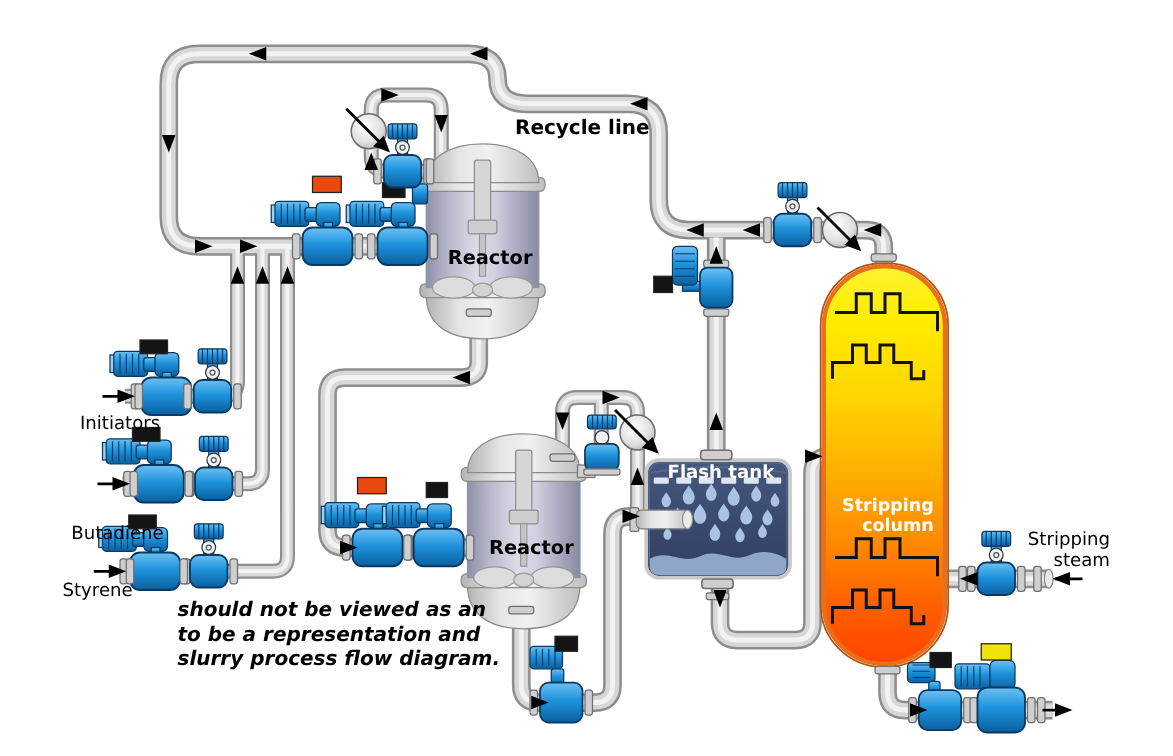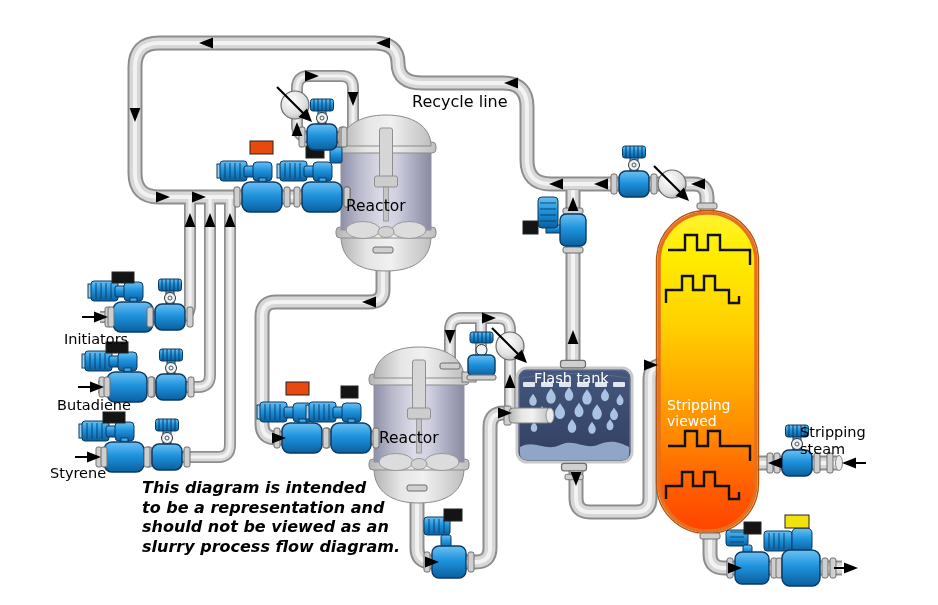--- a/index.html
+++ b/index.html
@@ -13,23 +13,23 @@
   .pb.t{stroke-width:12}.pm.t{stroke-width:8.5}.ph.t{stroke-width:3.2}
   .bx{stroke:#222;stroke-width:1}
   .bx-r{fill:var(--accent-red,#e8490f)}
   .bx-k{fill:var(--accent-black,#141414)}
   .bx-y{fill:var(--accent-yellow,#f2e20c)}
   .tank-body{fill:url(#gTank)}
   .liquid{fill:var(--flash-liquid,#8fa6c9)}
   .tail{stroke:#000;stroke-width:2.2;fill:none}
   .tray{stroke:#111;stroke-width:2.4;fill:none}
   .lbl{position:absolute;color:#000;white-space:nowrap;font-size:14.5px;line-height:16px}
-  .lbl.b{font-weight:normal}
+  .lbl.b{font-weight:bold}
   .lbl.w{color:#fff}
-  .lbl.c{text-align:left}
+  .lbl.c{text-align:right}
   #note{position:absolute;font-weight:bold;font-style:italic;font-size:16px;line-height:19.5px;color:#000}
 </style>
 </head>
 <body>
 
 <div id="stage">
 
 <svg id="pfd" width="938" height="605" viewBox="0 0 938 605">
 <defs>
   <linearGradient id="gB" x1="0" y1="0" x2="0" y2="1">
@@ -374,29 +374,28 @@
   <use href="#arr" transform="translate(842,463) rotate(180)"></use>
 </g>
 </svg>
 
 <div class="lbl b" style="left:412px;top:94px;font-size:16px">Recycle line</div>
 <div class="lbl b c" style="left:346px;top:198px;width:80px;font-size:15.5px">Reactor</div>
 <div class="lbl b c" style="left:379px;top:430px;width:80px;font-size:15.5px">Reactor</div>
 <div class="lbl b c w" style="left:534px;top:370px;width:80px">Flash tank</div>
 <div class="lbl b c w" style="left:667px;top:397px;width:80px;font-size:14px">
   <div>Stripping</div>
-  <div>viewed</div>
+  <div>column</div>
 </div>
 <div class="lbl" style="left:64px;top:331px">Initiators</div>
-<div class="lbl" style="left:57px;top:397px">Butadiene</div>
+<div class="lbl" style="left:57px;top:419px">Butadiene</div>
 <div class="lbl" style="left:50px;top:465px">Styrene</div>
 <div class="lbl c" style="left:800px;top:424px;width:88px;line-height:17px">
   <div>Stripping</div>
   <div>steam</div>
 </div>
 <div id="note" style="left:142px;top:478px">
-  <div>This diagram is intended</div>
+  <div>should not be viewed as an</div>
   <div>to be a representation and</div>
-  <div>should not be viewed as an</div>
   <div>slurry process flow diagram.</div>
 </div>
 
 </div>
 
 </body></html>

